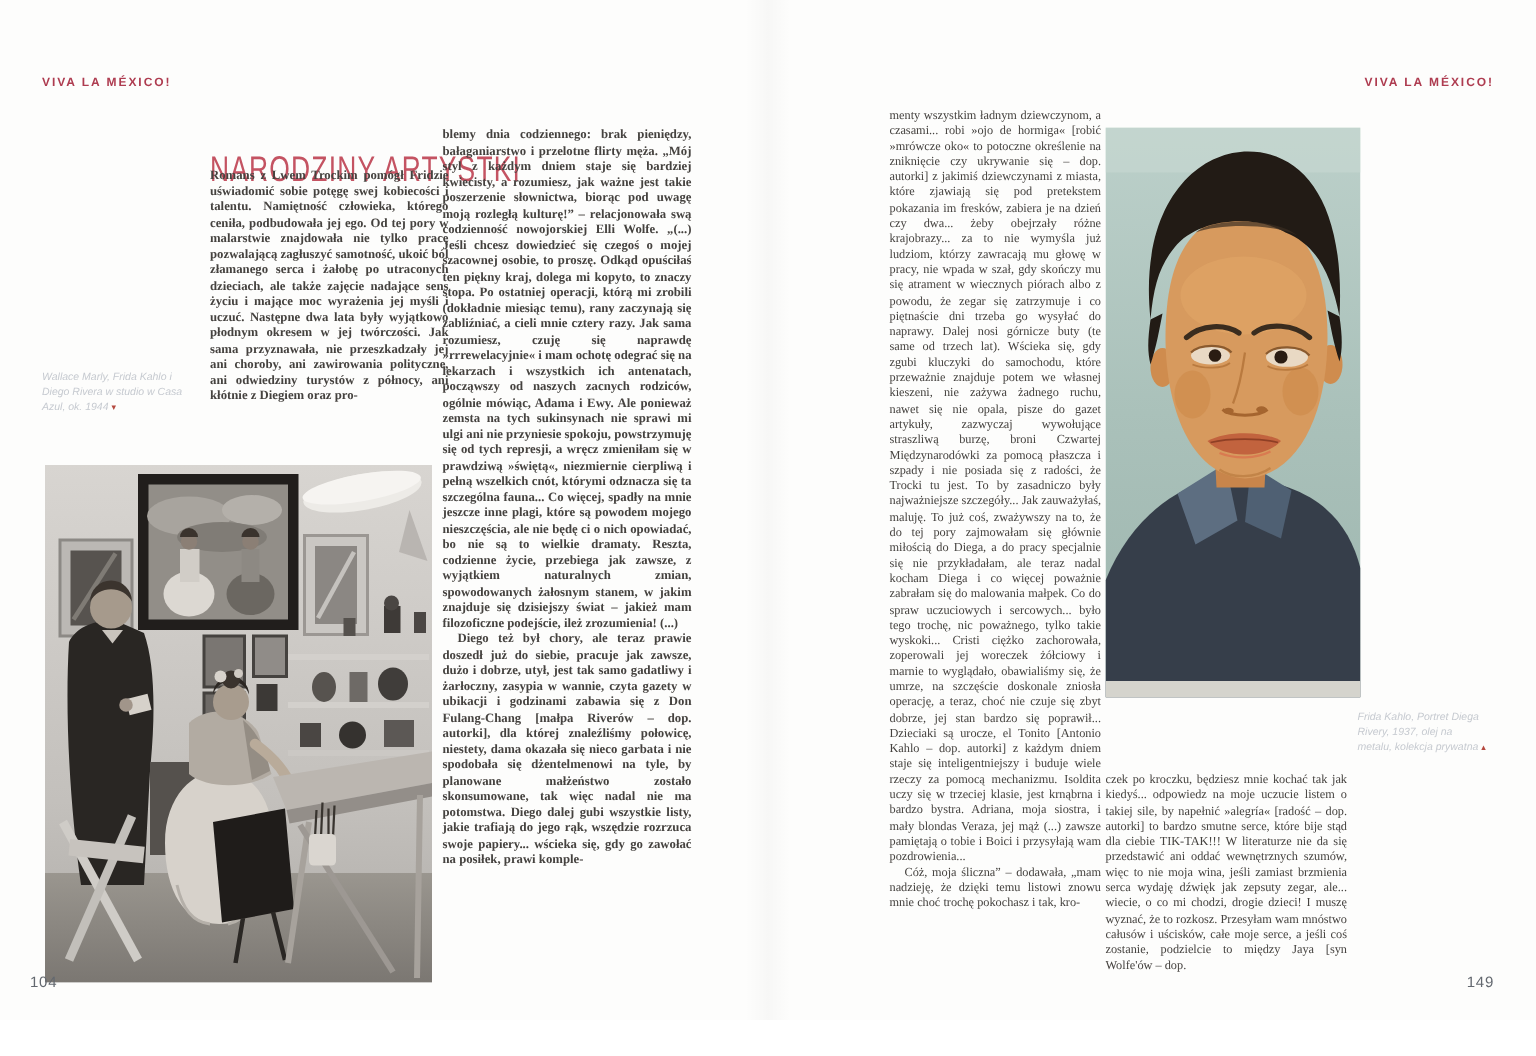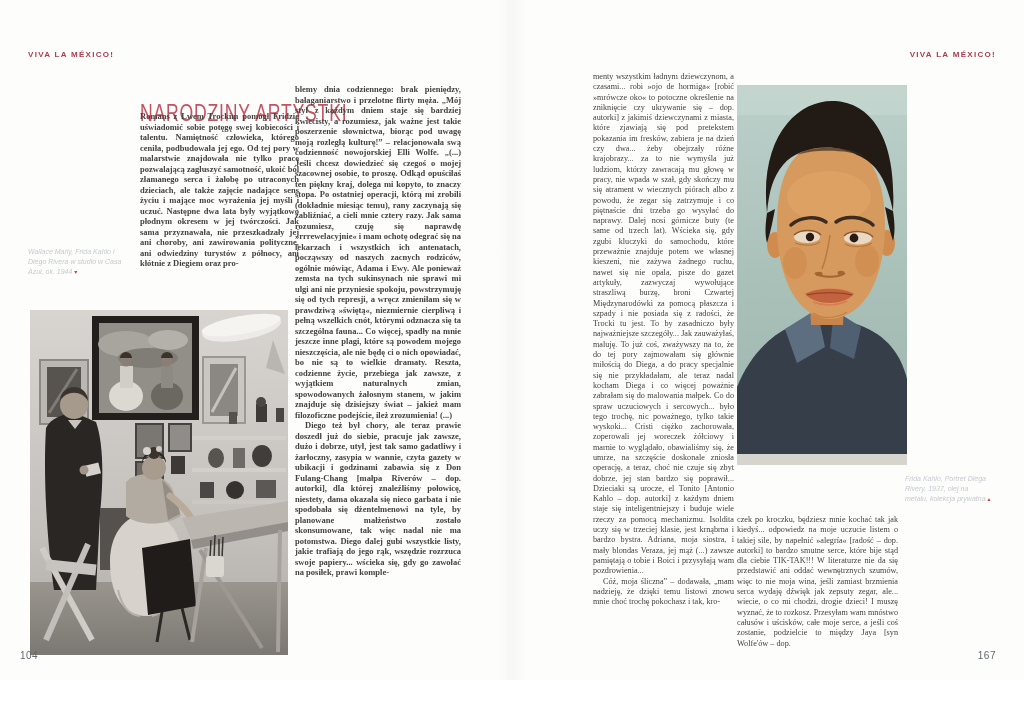--- a/index.html
+++ b/index.html
@@ -247,14 +247,14 @@
 
   <div class="caption caption-right">
     <span>Frida Kahlo, Portret Diega Rivery, 1937, olej na metalu, kolekcja prywatna </span><span class="marker">▴</span>
   </div>
 
   <div class="bodycol col4">
     <p>czek po kroczku, będziesz mnie kochać tak jak kiedyś... odpowiedz na moje uczucie listem o takiej sile, by napełnić »alegría« [radość – dop. autorki] to bardzo smutne serce, które bije stąd dla ciebie TIK-TAK!!! W literaturze nie da się przedstawić ani oddać wewnętrznych szumów, więc to nie moja wina, jeśli zamiast brzmienia serca wydaję dźwięk jak zepsuty zegar, ale... wiecie, o co mi chodzi, drogie dzieci! I muszę wyznać, że to rozkosz. Przesyłam wam mnóstwo całusów i uścisków, całe moje serce, a jeśli coś zostanie, podzielcie to między Jaya [syn Wolfe'ów – dop.</p>
   </div>
 
   <div class="pagenum pn-left">104</div>
-  <div class="pagenum pn-right">167</div>
+  <div class="pagenum pn-right">149</div>
 </div>
 
 </body></html>

